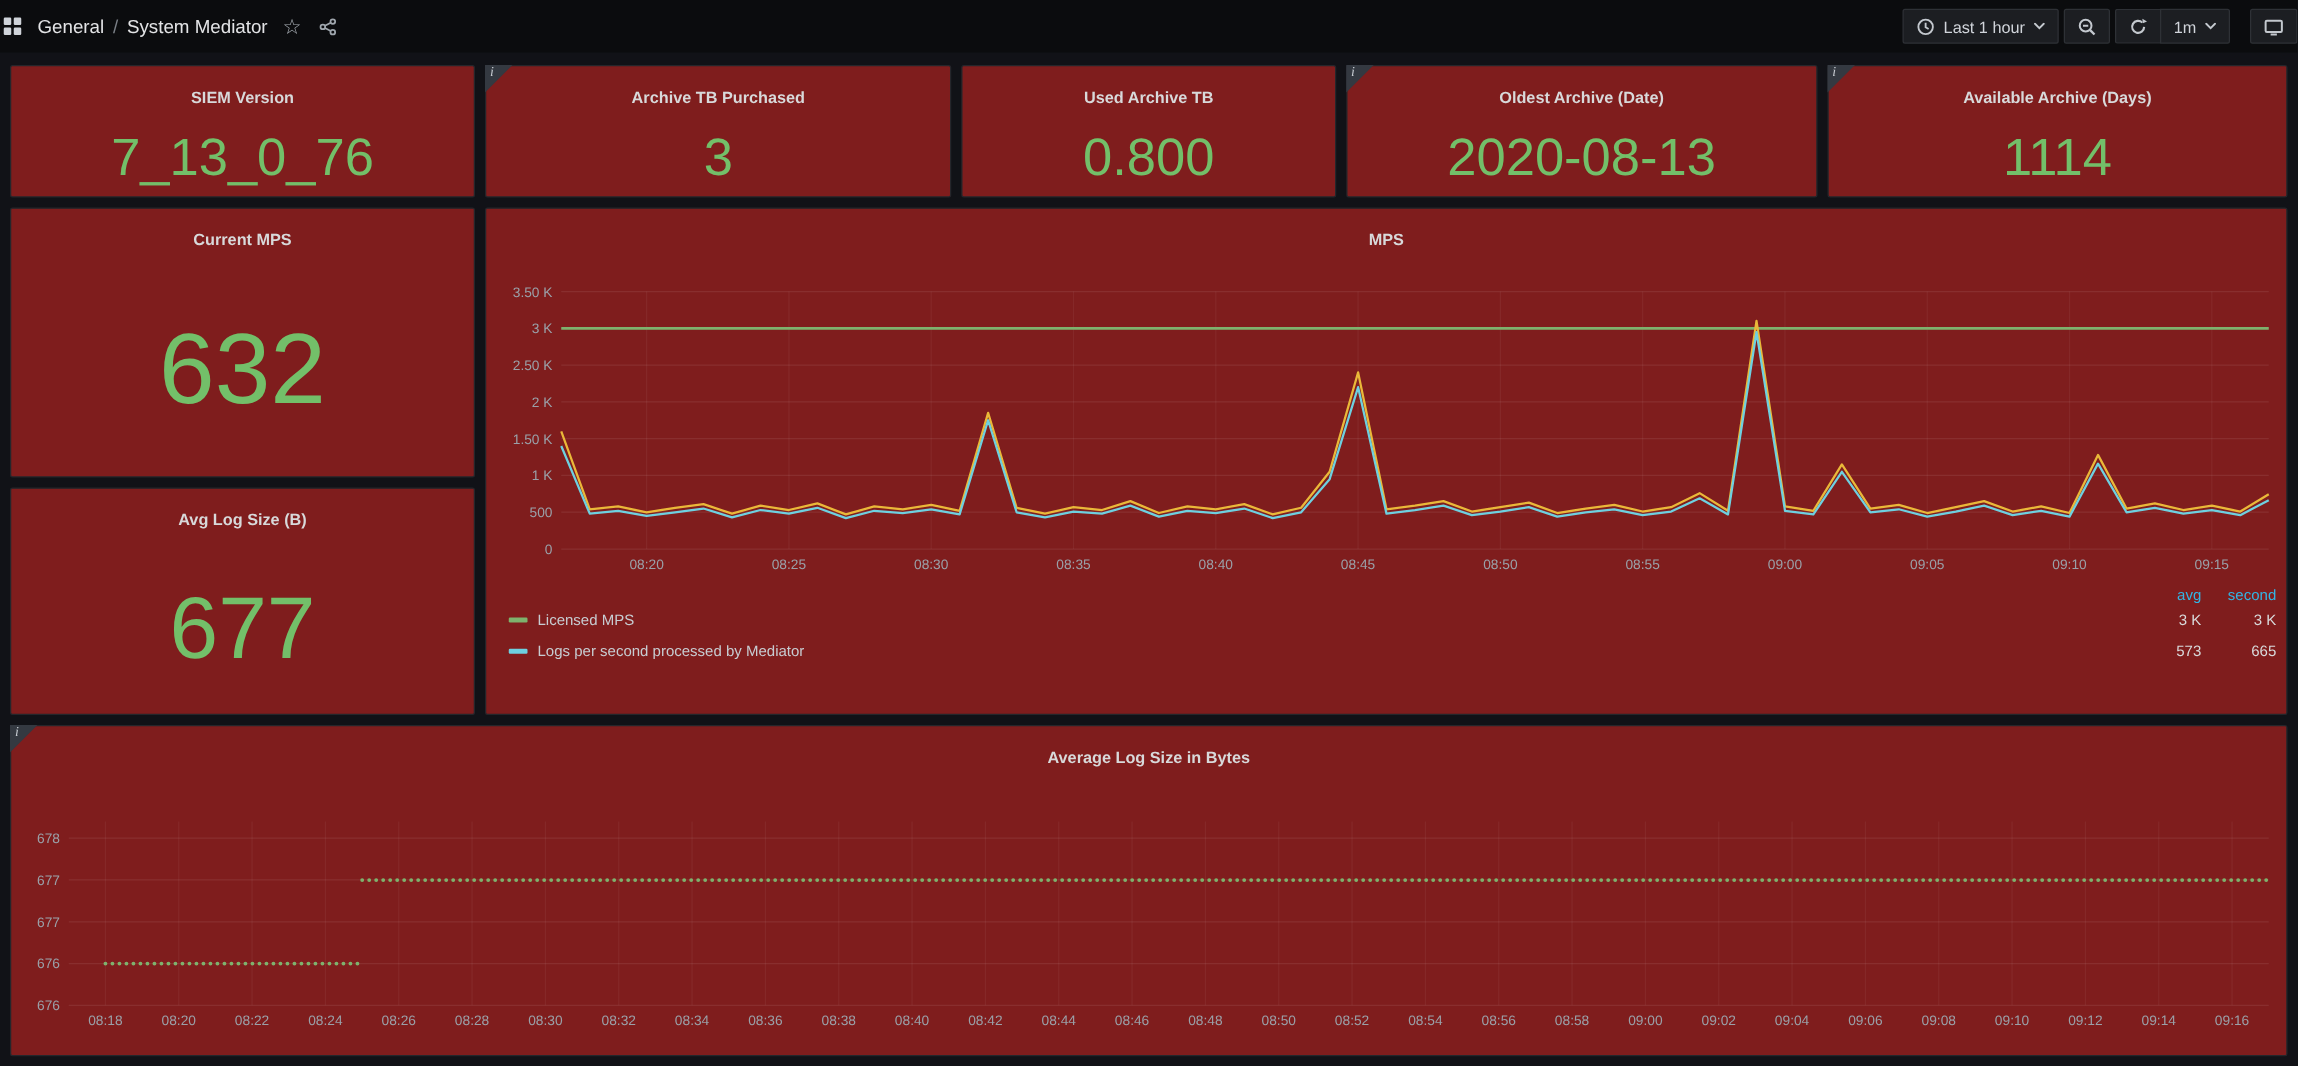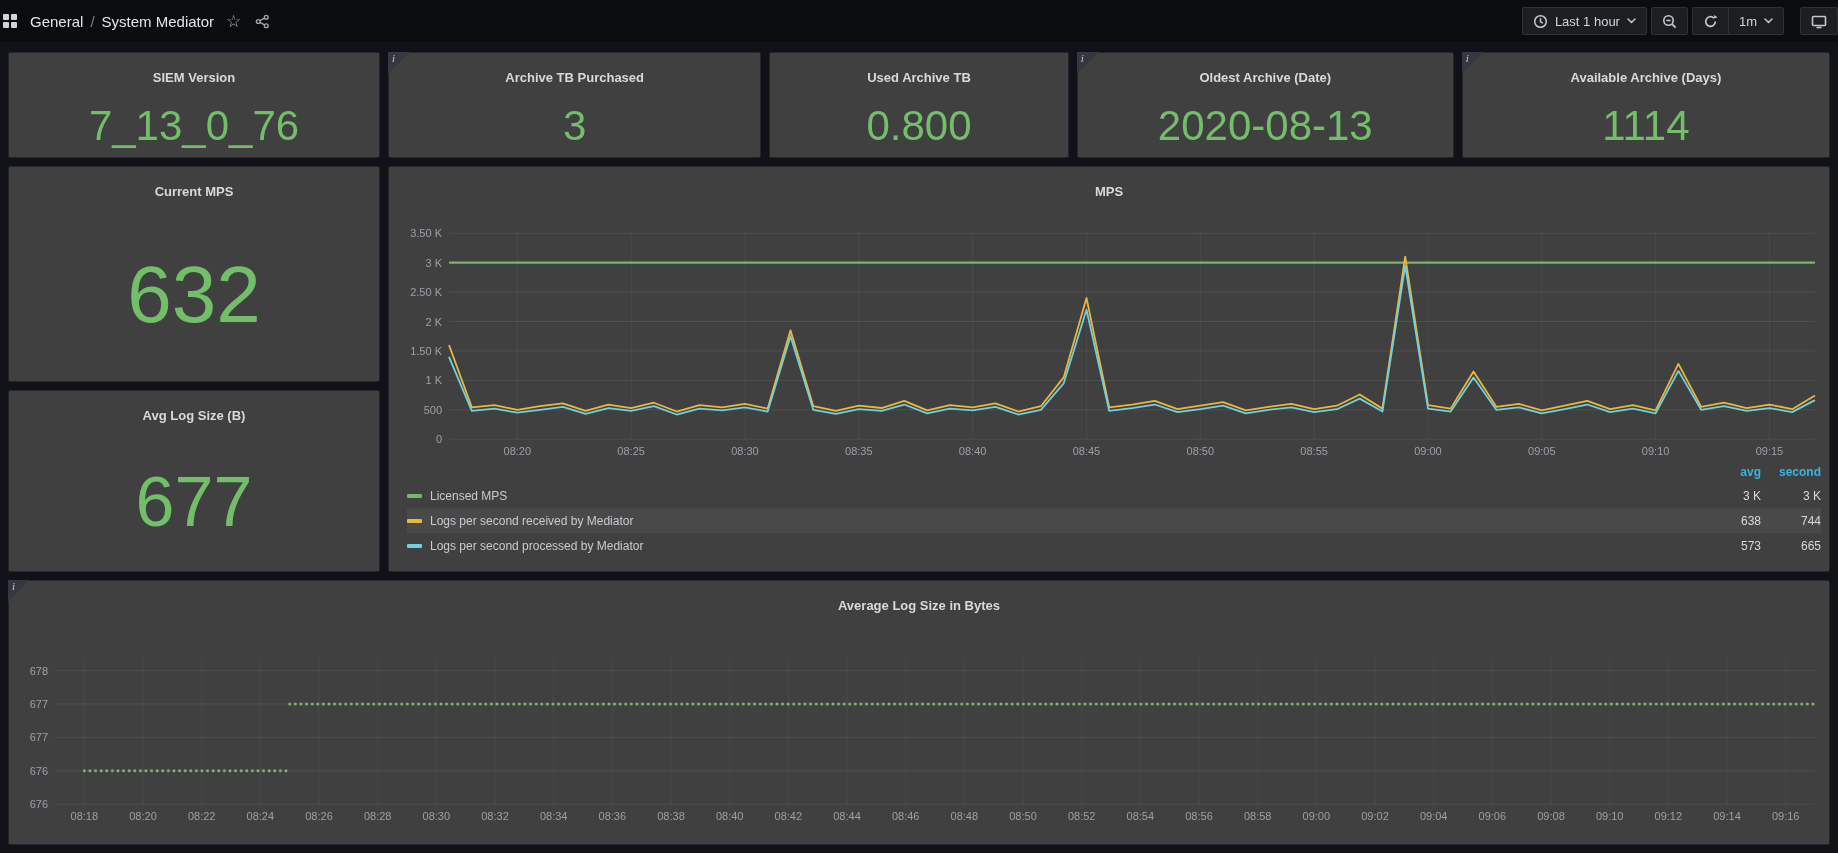--- a/index.html
+++ b/index.html
@@ -34,21 +34,21 @@
   .btn-group .btn:first-child{border-top-right-radius:0;border-bottom-right-radius:0;border-right:none}
   .btn-group .btn:last-child{border-top-left-radius:0;border-bottom-left-radius:0}
   .nav-right .spacer{width:8px}
   
   .content{
     height:811px;box-sizing:border-box;
     padding:10px 8px 8px;
     display:flex;flex-direction:column;gap:8px;
   }
   .panel{
-    background:#404040;border:1px solid #25262b;border-radius:2px;
+    background:#7f1d1d;border:1px solid #25262b;border-radius:2px;
     position:relative;box-sizing:border-box;display:flex;flex-direction:column;
   }
   .panel-title{
     height:28px;flex:0 0 28px;display:flex;align-items:center;justify-content:center;
     font-size:13px;font-weight:700;color:#d8d9da;cursor:pointer;
   }
   .info-corner{position:absolute;top:-1px;left:-1px;width:0;height:0;
     border-top:22px solid #343941;border-right:22px solid transparent;z-index:2;cursor:pointer}
   .info-corner::after{content:"i";position:absolute;top:-22px;left:4px;
     font-family:"Liberation Serif",serif;font-style:italic;font-size:11px;color:#c6cbd1}
@@ -70,22 +70,22 @@
   .stat-value{flex:1;display:flex;align-items:center;justify-content:center;
     color:#73bf69;font-weight:400;line-height:1;padding-bottom:8px}
   .row1 .stat-value{font-size:42px}
   #panel-current-mps .stat-value{font-size:80px}
   #panel-avg-log-size .stat-value{font-size:70px}
   
   .chart-svg{flex:1;width:100%;min-height:0;cursor:crosshair}
   svg text{font-family:"Liberation Sans",sans-serif}
   
   .legend{flex:0 0 100px;padding:0 8px 6px 18px;font-size:12px;color:#d0d4d9}
-  .legend-header{display:flex;justify-content:flex-end;height:18px;align-items:flex-start;
-    color:#33b5e5;font-weight:700}
+  .legend-header{display:flex;justify-content:flex-end;height:18px;align-items:flex-end;
+    color:#33b5e5;font-weight:400}
   .lcol{width:60px;text-align:right}
   .legend-row{display:flex;align-items:center;height:25px}
   .legend-row.hl{background:rgba(255,255,255,0.05)}
   .legend-row .marker{width:15px;height:4px;border-radius:1px;margin-right:8px;flex:0 0 15px}
   .legend-row .lname{flex:1;cursor:pointer;color:#c7ccd1}
   .legend-row .lcol{color:#d8d9da}
   
   .legend-bottom{flex:0 0 24px;display:flex;align-items:center;gap:8px;
     padding:0 0 4px 12px;font-size:12px;color:#c7ccd1}
   .legend-bottom .marker{width:15px;height:4px;border-radius:1px}
@@ -266,26 +266,20 @@
       <div class="legend">
         <div class="legend-header">
           <span class="lcol">avg</span>
           <span class="lcol">second</span>
         </div>
         <div class="legend-row">
           <span class="marker" style="background: rgb(126, 178, 109);"></span>
           <span class="lname">Licensed MPS</span>
           <span class="lcol">3 K</span>
           <span class="lcol">3 K</span>
-        </div>
-        <div class="legend-row hl">
-          <span class="marker" style="background: rgb(234, 184, 57);"></span>
-          <span class="lname">Logs per second received by Mediator</span>
-          <span class="lcol">638</span>
-          <span class="lcol">744</span>
         </div>
         <div class="legend-row">
           <span class="marker" style="background: rgb(110, 208, 224);"></span>
           <span class="lname">Logs per second processed by Mediator</span>
           <span class="lcol">573</span>
           <span class="lcol">665</span>
         </div>
       </div>
     </section>
   </div>

